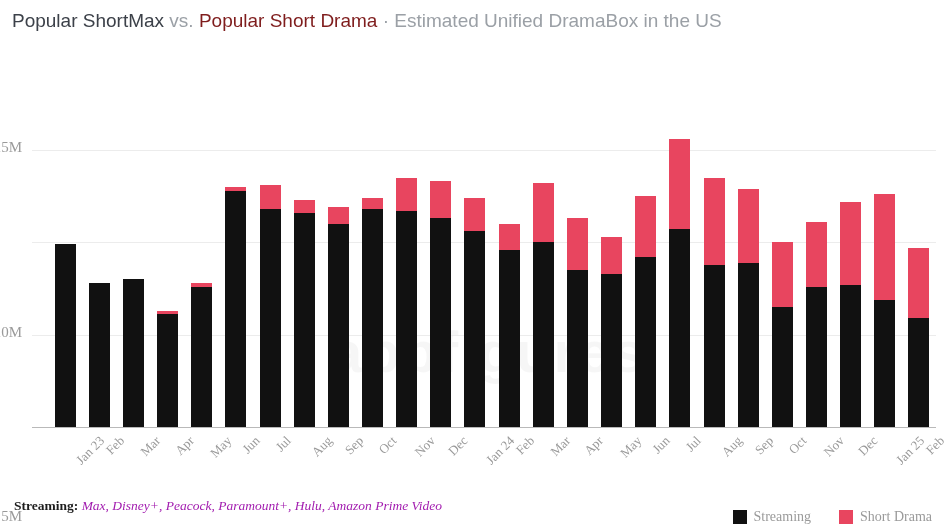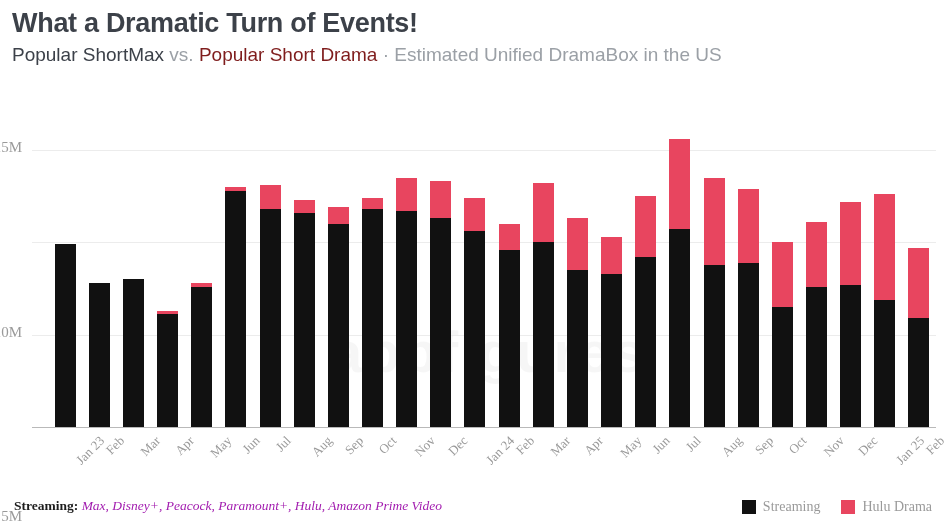--- a/index.html
+++ b/index.html
@@ -147,24 +147,24 @@
     color: #1d1d1d;
   }
   .footnotes .fn-val {
     font-style: italic;
     color: #a21caf;
   }
 
   .legend {
     position: absolute;
     right: 14px;
-    bottom: 17px;
+    bottom: 7px;
     display: flex;
     align-items: center;
-    gap: 9px;
+    gap: 16px;
   }
   .legend-item {
     display: flex;
     align-items: center;
     gap: 7px;
     margin-left: 12px;
   }
   .legend-swatch {
     width: 14px;
     height: 14px;
@@ -174,21 +174,20 @@
     font-family: "Liberation Serif", serif;
     font-size: 14px;
     color: #9a9a9a;
     white-space: nowrap;
   }
 </style>
 </head>
 <body>
 
 <div class="header">
-  <div class="chart-title">What a Dramatic Turn of Events!</div>
   <div class="chart-subtitle">
     <span class="sub-streaming">Popular ShortMax</span><span class="sub-vs"> vs. </span><span class="sub-short">Popular Short Drama</span><span class="sub-sep"> · </span><span class="sub-rest">Estimated Unified DramaBox in the US</span>
   </div>
 </div>
 
 <div class="plot-wrap">
   <div class="watermark">appfigures</div>
   <div class="plot" id="plot">
     <div id="gridlines">
         <div class="gridline zero" style="top: 277px;"></div>
@@ -342,15 +341,15 @@
   </div>
 </div>
 
 <div class="legend" id="legend">
     <div class="legend-item">
       <span class="legend-swatch" style="background: rgb(17, 17, 17);"></span>
       <span class="legend-label">Streaming</span>
     </div>
     <div class="legend-item">
       <span class="legend-swatch" style="background: rgb(232, 69, 95);"></span>
-      <span class="legend-label">Hulu Drama</span>
+      <span class="legend-label">Short Drama</span>
     </div>
   </div>
 
 </body></html>

